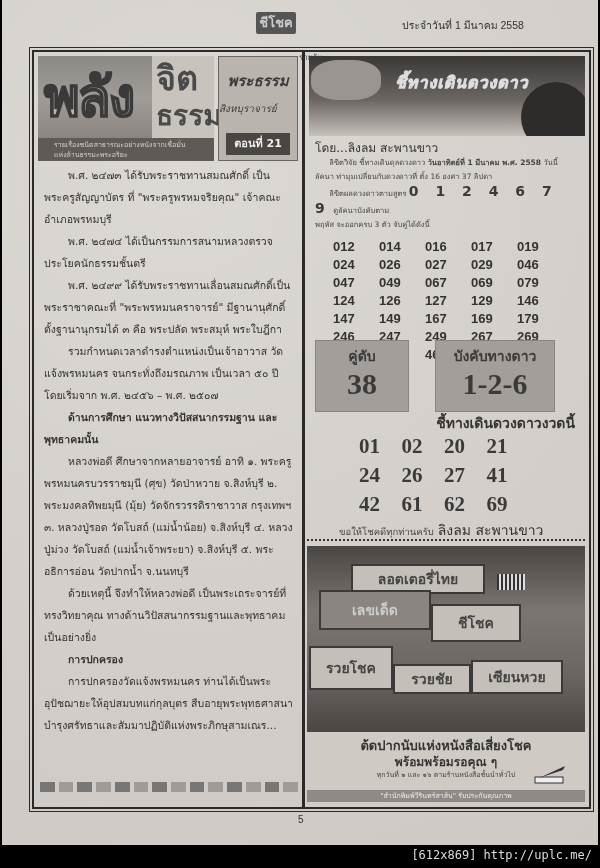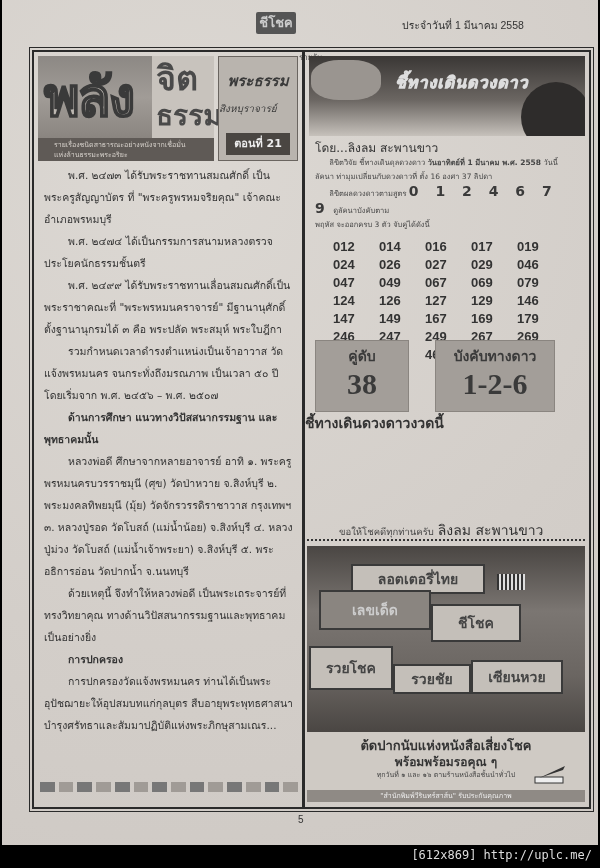--- a/index.html
+++ b/index.html
@@ -83,21 +83,21 @@
 
     .numgrid { position: absolute; left: 28px; top: 186px; width: 230px; display: grid; grid-template-columns: repeat(5, 1fr); row-gap: 1px; }
     .numgrid span { font-size: 13px; font-weight: bold; color: #333; line-height: 17px; font-family: "Liberation Sans", sans-serif; }
 
     .box { position: absolute; background: #a39e99; border: 1px solid #8a8580; text-align: center; }
     .box-label { font-size: 14px; font-weight: bold; color: #3a3a3a; margin-top: 4px; }
     .box-val { font-size: 30px; font-weight: bold; color: #3a3a3a; font-family: "Liberation Serif", serif; line-height: 34px; }
     .box1 { left: 10px; top: 288px; width: 92px; height: 70px; }
     .box2 { left: 130px; top: 288px; width: 118px; height: 70px; }
 
-    .lucky-title { position: absolute; left: 0; width: 270px; top: 360px; text-align: left; font-size: 14px; font-weight: bold; color: #333; }
+    .lucky-title { position: absolute; left: 0; width: 270px; top: 360px; text-align: right; font-size: 14px; font-weight: bold; color: #333; }
     .lucky-grid { position: absolute; left: 54px; top: 380px; width: 170px; display: grid; grid-template-columns: repeat(4, 1fr); }
     .lucky-grid span { font-size: 21px; font-weight: bold; color: #3a3a3a; font-family: "Liberation Serif", serif; line-height: 29px; }
     .signoff { position: absolute; left: 34px; top: 467px; font-size: 9.5px; color: #444; }
     .signoff-name { font-size: 14px; color: #333; margin-left: 4px; }
     .dotted { position: absolute; left: 2px; top: 487px; width: 278px; border-top: 2px dotted #333; }
 
     .ad-photo {
       position: absolute; left: 2px; top: 494px; width: 278px; height: 186px;
       background: linear-gradient(180deg, #4a4643 0%, #7b7672 35%, #6a6561 70%, #4a4643 100%);
       overflow: hidden;
@@ -232,20 +232,34 @@
       <div class="box box1">
         <div class="box-label">คู่ดับ</div>
         <div class="box-val">38</div>
       </div>
       <div class="box box2">
         <div class="box-label">บังคับทางดาว</div>
         <div class="box-val">1-2-6</div>
       </div>
 
       <div class="lucky-title">ชี้ทางเดินดวงดาวงวดนี้</div>
+      <div class="lucky-grid">
+        <span>01</span>
+        <span>02</span>
+        <span>20</span>
+        <span>21</span>
+        <span>24</span>
+        <span>26</span>
+        <span>27</span>
+        <span>41</span>
+        <span>42</span>
+        <span>61</span>
+        <span>62</span>
+        <span>69</span>
+      </div>
 
       <div class="signoff">
         <span>ขอให้โชคดีทุกท่านครับ</span><span class="signoff-name">ลิงลม สะพานขาว</span>
       </div>
       <div class="dotted"></div>
 
       <div class="ad-photo">
         <div class="paper p1">ลอตเตอรี่ไทย</div>
         <div class="barcode"></div>
         <div class="paper p2">เลขเด็ด</div>

